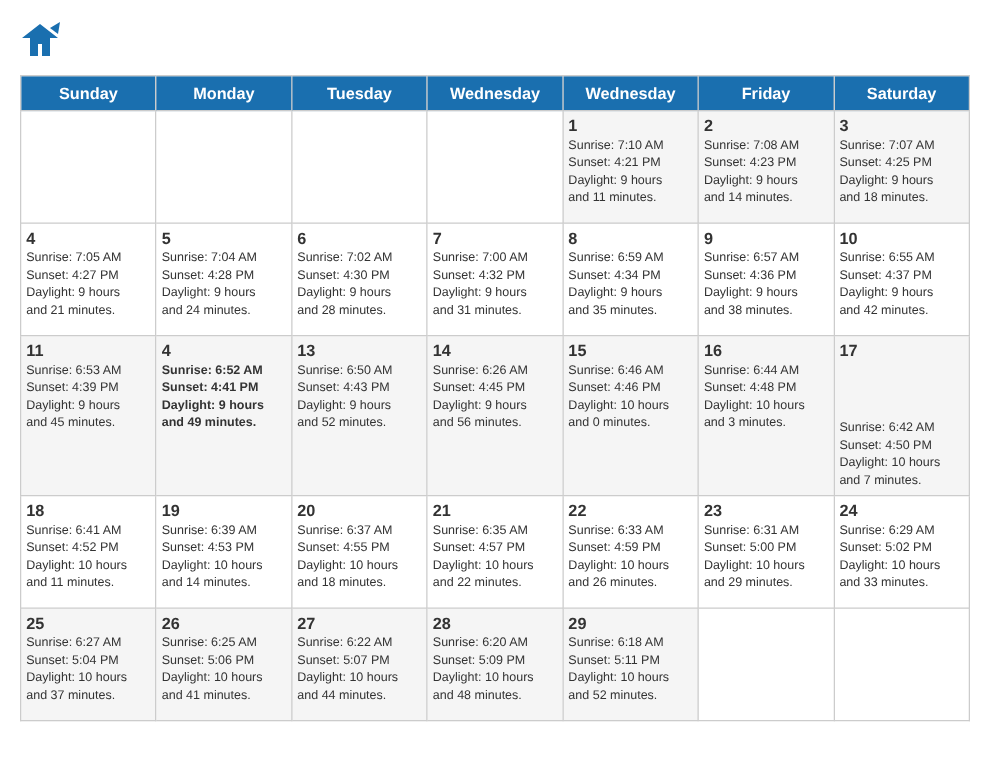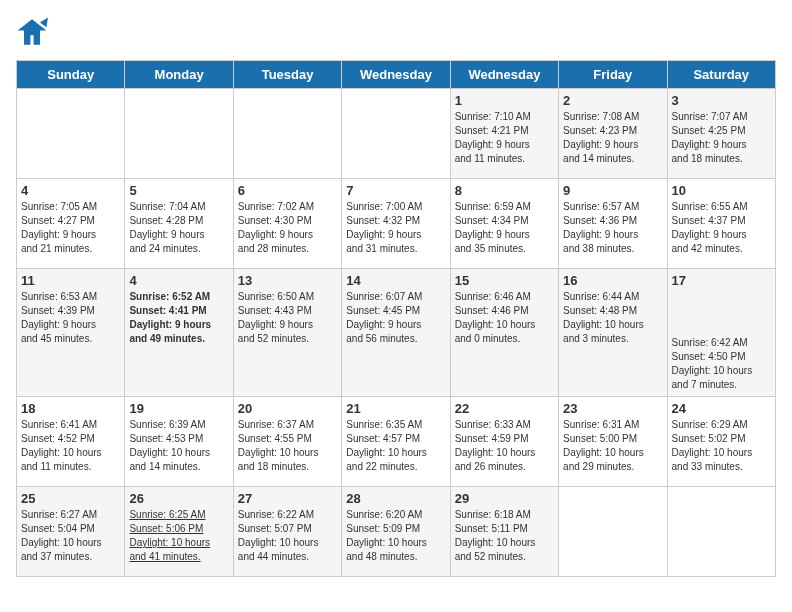--- a/index.html
+++ b/index.html
@@ -214,21 +214,21 @@
         </td>
         <td>
           <span class="day-num">13</span>
           <div class="day-info" style="white-space: pre-line;">Sunrise: 6:50 AM
 Sunset: 4:43 PM
 Daylight: 9 hours
 and 52 minutes.</div>
         </td>
         <td>
           <span class="day-num">14</span>
-          <div class="day-info" style="white-space: pre-line;">Sunrise: 6:07 AM
+          <div class="day-info" style="white-space: pre-line;">Sunrise: 6:26 AM
 Sunset: 4:45 PM
 Daylight: 9 hours
 and 56 minutes.</div>
         </td>
         <td>
           <span class="day-num">15</span>
           <div class="day-info" style="white-space: pre-line;">Sunrise: 6:46 AM
 Sunset: 4:46 PM
 Daylight: 10 hours
 and 0 minutes.</div>
@@ -302,21 +302,21 @@
       <tr>
         <td>
           <span class="day-num">25</span>
           <div class="day-info" style="white-space: pre-line;">Sunrise: 6:27 AM
 Sunset: 5:04 PM
 Daylight: 10 hours
 and 37 minutes.</div>
         </td>
         <td>
           <span class="day-num">26</span>
-          <div class="day-info" style="white-space: pre-line; text-decoration: underline;">Sunrise: 6:25 AM
+          <div class="day-info" style="white-space: pre-line;">Sunrise: 6:25 AM
 Sunset: 5:06 PM
 Daylight: 10 hours
 and 41 minutes.</div>
         </td>
         <td>
           <span class="day-num">27</span>
           <div class="day-info" style="white-space: pre-line;">Sunrise: 6:22 AM
 Sunset: 5:07 PM
 Daylight: 10 hours
 and 44 minutes.</div>

